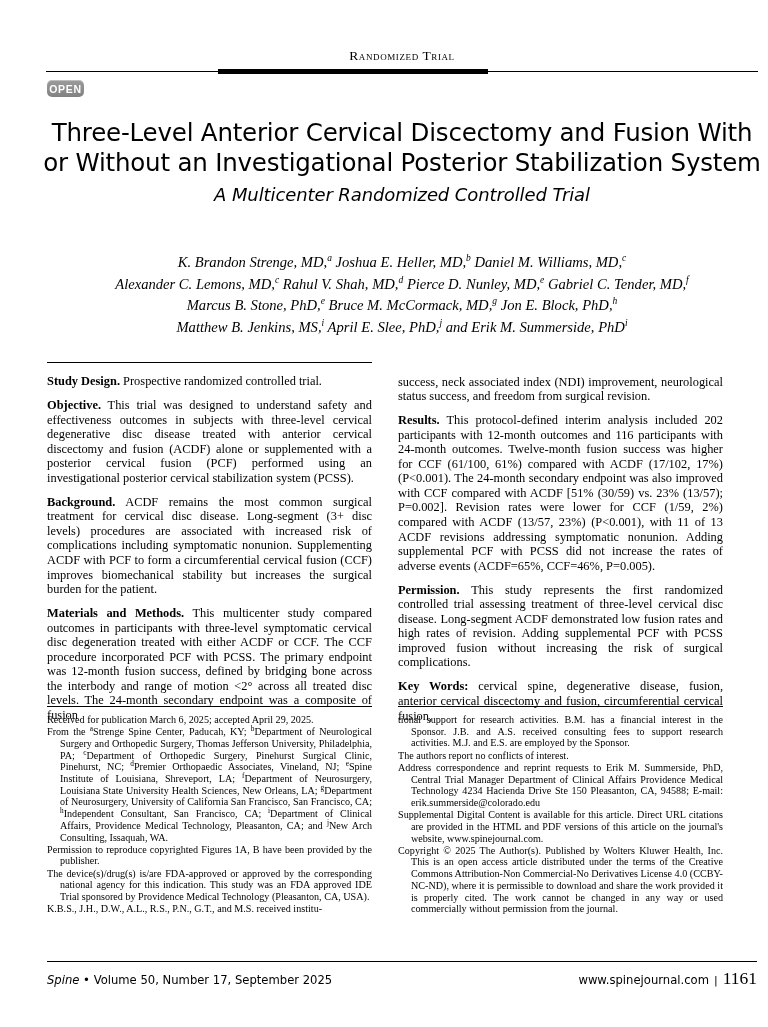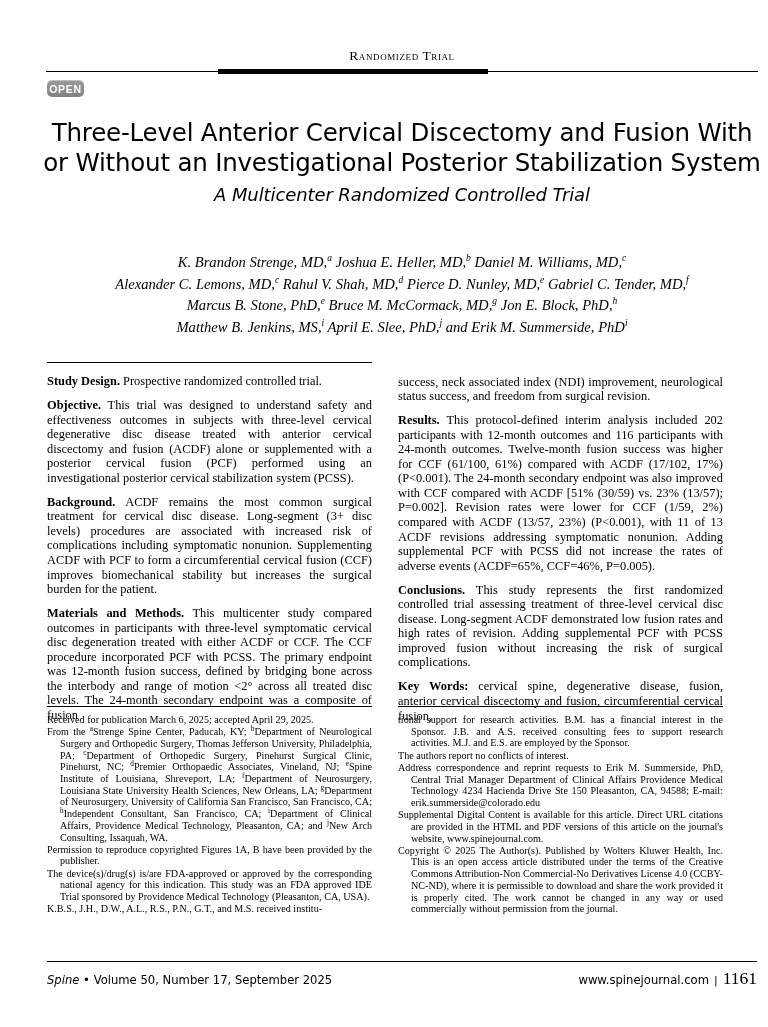--- a/index.html
+++ b/index.html
@@ -250,21 +250,21 @@
           <p class="abs-p"><b>Objective.</b><span> This trial was designed to understand safety and effectiveness outcomes in subjects with three-level cervical degenerative disc disease treated with anterior cervical discectomy and fusion (ACDF) alone or supplemented with a posterior cervical fusion (PCF) performed using an investigational posterior cervical stabilization system (PCSS).</span></p>
           <p class="abs-p"><b>Background.</b><span> ACDF remains the most common surgical treatment for cervical disc disease. Long-segment (3+ disc levels) procedures are associated with increased risk of complications including symptomatic nonunion. Supplementing ACDF with PCF to form a circumferential cervical fusion (CCF) improves biomechanical stability but increases the surgical burden for the patient.</span></p>
           <p class="abs-p"><b>Materials and Methods.</b><span> This multicenter study compared outcomes in participants with three-level symptomatic cervical disc degeneration treated with either ACDF or CCF. The CCF procedure incorporated PCF with PCSS. The primary endpoint was 12-month fusion success, defined by bridging bone across the interbody and range of motion &lt;2° across all treated disc levels. The 24-month secondary endpoint was a composite of fusion</span></p>
         </div>
     </div>
     <div class="abs-col">
       <div class="abs-rule blank"></div>
       <div>
           <p class="abs-p"><span>success, neck associated index (NDI) improvement, neurological status success, and freedom from surgical revision.</span></p>
           <p class="abs-p"><b>Results.</b><span> This protocol-defined interim analysis included 202 participants with 12-month outcomes and 116 participants with 24-month outcomes. Twelve-month fusion success was higher for CCF (61/100, 61%) compared with ACDF (17/102, 17%) (P&lt;0.001). The 24-month secondary endpoint was also improved with CCF compared with ACDF [51% (30/59) vs. 23% (13/57); P=0.002]. Revision rates were lower for CCF (1/59, 2%) compared with ACDF (13/57, 23%) (P&lt;0.001), with 11 of 13 ACDF revisions addressing symptomatic nonunion. Adding supplemental PCF with PCSS did not increase the rates of adverse events (ACDF=65%, CCF=46%, P=0.005).</span></p>
-          <p class="abs-p"><b>Conclusions.</b><span> This study represents the first randomized controlled trial assessing treatment of three-level cervical disc disease. Long-segment ACDF demonstrated low fusion rates and high rates of revision. Adding supplemental PCF with PCSS improved fusion without increasing the risk of surgical complications.</span></p>
+          <p class="abs-p"><b>Permission.</b><span> This study represents the first randomized controlled trial assessing treatment of three-level cervical disc disease. Long-segment ACDF demonstrated low fusion rates and high rates of revision. Adding supplemental PCF with PCSS improved fusion without increasing the risk of surgical complications.</span></p>
           <p class="abs-p"><b>Key Words:</b><span> cervical spine, degenerative disease, fusion, anterior cervical discectomy and fusion, circumferential cervical fusion,</span></p>
         </div>
     </div>
   </div>
 
   <div class="footnotes">
     <div class="fn-col">
       <div class="fn-rule"></div>
       <div>
           <p class="fn-p">Received for publication March 6, 2025; accepted April 29, 2025.</p>

